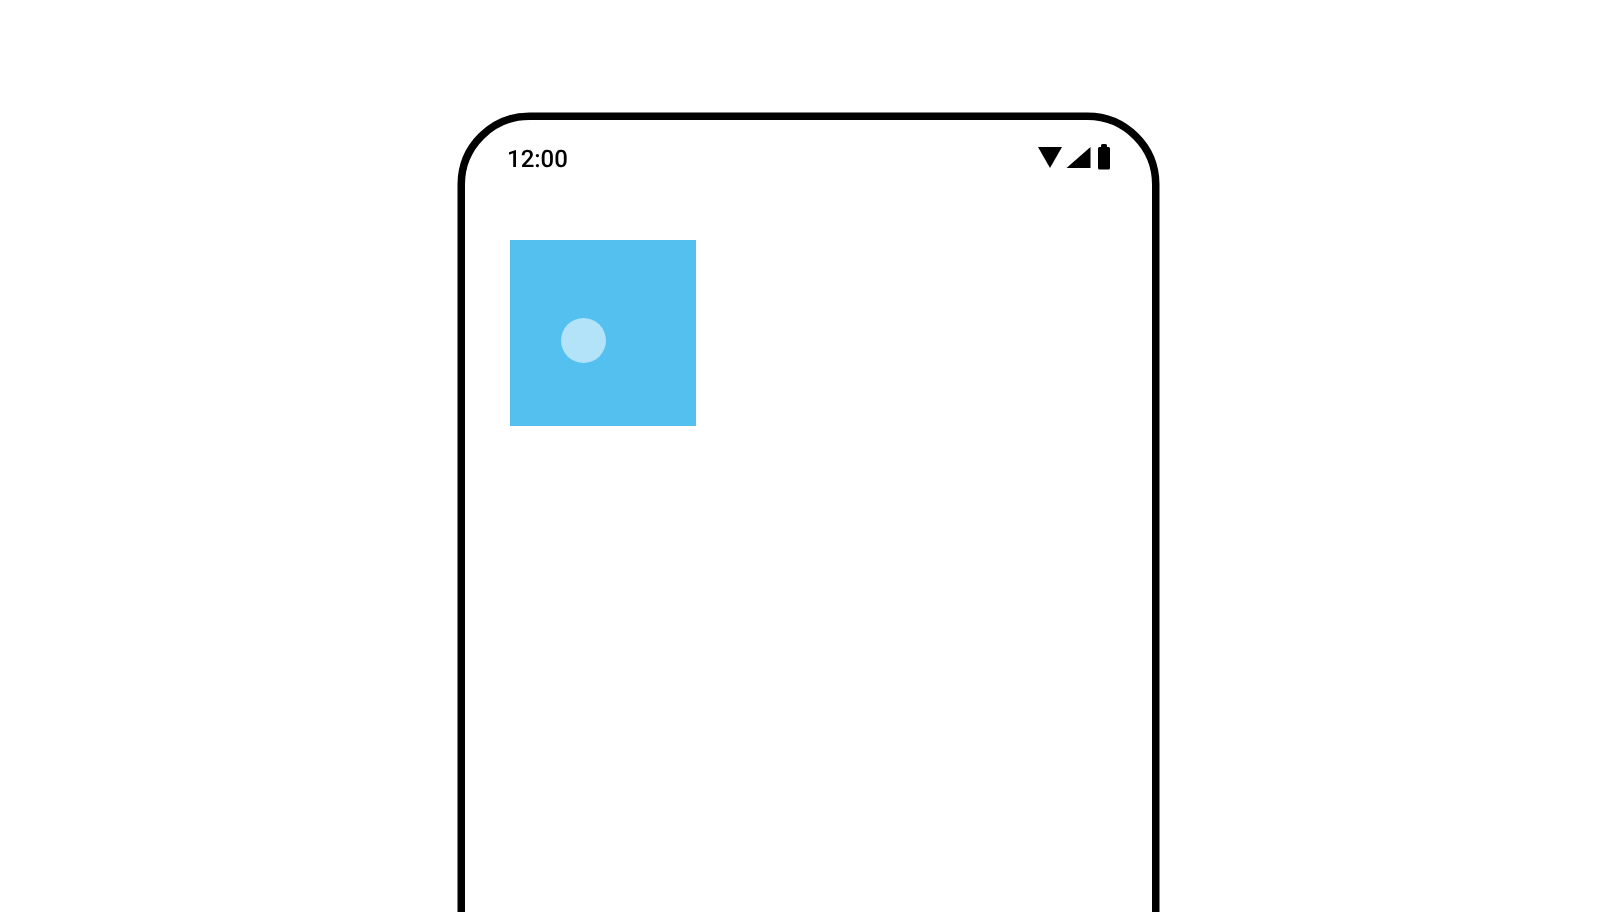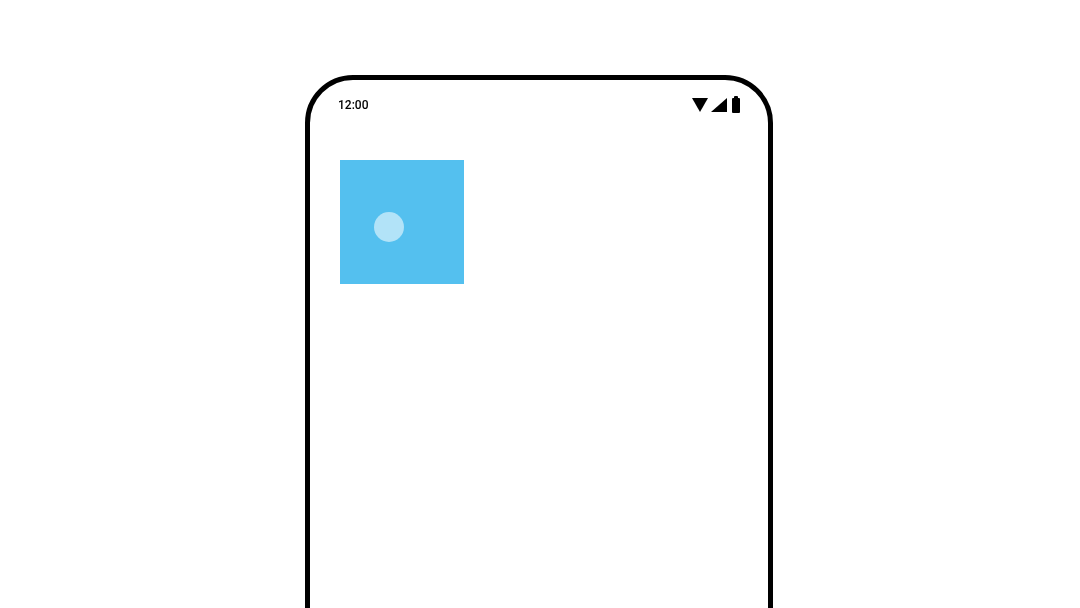--- a/index.html
+++ b/index.html
@@ -35,21 +35,21 @@
       left: 0;
       right: 0;
       height: 50px;
       display: flex;
       align-items: center;
       justify-content: space-between;
       padding: 0 28px;
     }
 
     .status-time {
-      font-size: 12px;
+      font-size: 16px;
       font-weight: 500;
       color: #000000;
     }
 
     .status-icons {
       display: flex;
       align-items: center;
       gap: 2px;
     }
 

